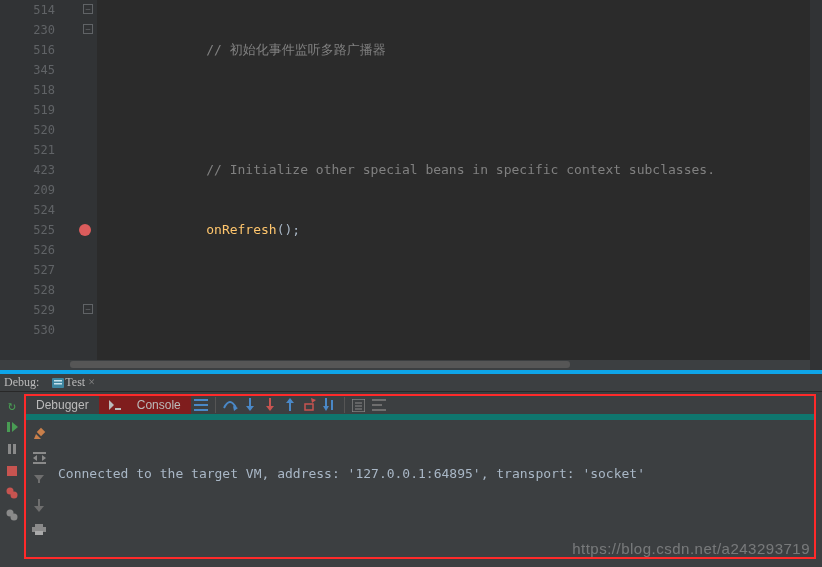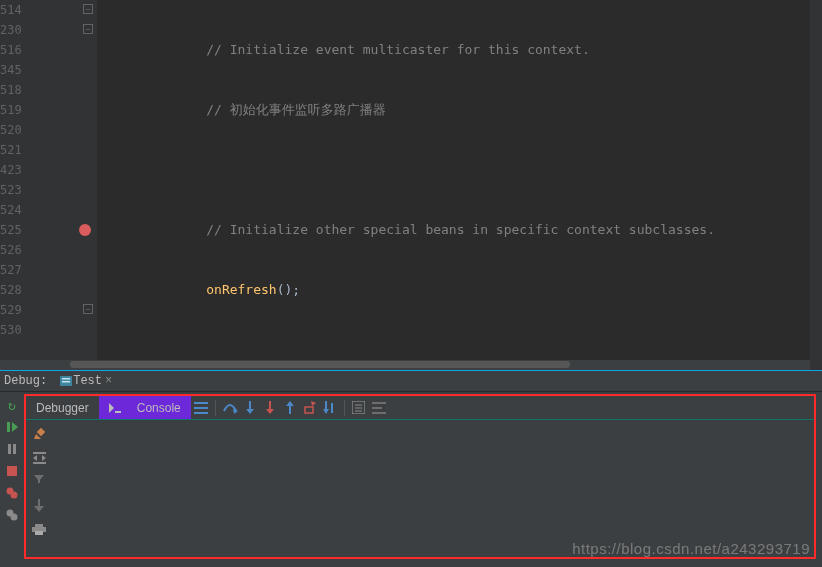--- a/index.html
+++ b/index.html
@@ -17,21 +17,21 @@
   .editor {
     display: flex;
     height: 370px;
     background: #2b2b2b;
     position: relative;
   }
   .gutter {
     width: 75px;
     background: #313335;
     color: #606366;
-    text-align: left;
+    text-align: right;
     padding-right: 20px;
     line-height: 20px;
     font-size: 12px;
     user-select: none;
     position: relative;
   }
   .gutter .ln { height: 20px; position: relative; }
   .marker-col {
     position: absolute; left: 75px; top: 0; width: 22px; height: 100%;
     background: #313335;
@@ -69,24 +69,24 @@
     background: #565656; border-radius: 3px;
   }
   .right-stripe {
     position: absolute; right: 0; top: 0; width: 12px; height: 370px;
     background: #313335;
   }
 
   
   .debug-header {
     height: 22px; background: #3c3f41;
-    border-top: 1px solid #0ea5e9; border-bottom: 1px solid #282828;
+    border-top: 4px solid #0ea5e9; border-bottom: 1px solid #282828;
     display: flex; align-items: center; padding-left: 4px;
     color: #bbbbbb; font-size: 12px;
-    font-family: Liberation Mono, monospace;
+    font-family: Liberation Serif, serif;
   }
   .debug-label { margin-right: 12px; }
   .run-cfg { display: flex; align-items: center; }
   .run-cfg .close { color: #888; margin-left: 3px; cursor: pointer; }
 
   
   .debug-body {
     display: flex;
     height: 175px;
     background: #3c3f41;
@@ -108,29 +108,29 @@
   .grey  { color: #8a8a8a; }
 
   .debug-right {
     flex: 1; position: relative;
     border: 2px solid #ff2a2a;
     margin: 2px 6px 8px 0;
     display: flex; flex-direction: column;
   }
   .dbg-toolbar {
     height: 24px; display: flex; align-items: center;
-    border-bottom: 1px solid #0f766e;
+    border-bottom: 6px solid #0f766e;
     font-family: "Segoe UI", sans-serif;
     font-size: 12px; color: #bbbbbb;
   }
   .dbg-tab {
     padding: 0 10px; height: 100%; display: flex; align-items: center; gap: 5px;
     cursor: pointer;
   }
-  .dbg-tab.sel { background: #6d28d9; gap: 16px; }
+  .dbg-tab.sel { background: #7f1d1d; gap: 16px; }
   .dbg-sep { width: 1px; height: 16px; background: #555; margin: 0 4px; }
   .step-ic {
     width: 20px; height: 20px; display: flex; align-items: center; justify-content: center;
     cursor: pointer; color: #4a88c7;
   }
   .step-ic.dim { color: #6e6e6e; }
 
   .dbg-content {
     flex: 1; display: flex;
   }
@@ -165,21 +165,21 @@
   <div class="gutter" id="gutter">
       <div class="ln">514</div>
       <div class="ln">230</div>
       <div class="ln">516</div>
       <div class="ln">345</div>
       <div class="ln">518</div>
       <div class="ln">519</div>
       <div class="ln">520</div>
       <div class="ln">521</div>
       <div class="ln">423</div>
-      <div class="ln">523</div>
+      <div class="ln">209</div>
       <div class="ln">524</div>
       <div class="ln">525</div>
       <div class="ln">526</div>
       <div class="ln">527</div>
       <div class="ln">528</div>
       <div class="ln">529</div>
       <div class="ln">530</div>
     </div>
   <div class="marker-col" id="markers">
       <div class="mk">
@@ -203,21 +203,20 @@
       <div class="mk"></div>
       <div class="mk"></div>
       <div class="mk"></div>
       <div class="mk">
         <div class="fold-minus">−</div>
       </div>
       <div class="mk"></div>
     </div>
 
   <div class="code">
-    <div class="row">                <span class="cmt">// Initialize event multicaster for this context.</span></div>
     <div class="row">                <span class="cmt">// 初始化事件监听多路广播器</span></div>
     <div class="row"></div>
     <div class="row">                <span class="cmt">// Initialize other special beans in specific context subclasses.</span></div>
     <div class="row">                <span class="fn">onRefresh</span><span class="pun">();</span></div>
     
     
     
     
     
     
@@ -386,18 +385,19 @@
           </span>
         <span class="tool-ic grey">
             <svg width="14" height="11">
               <rect x="0" y="3" width="14" height="5" fill="#8a8a8a"></rect>
               <rect x="3" y="0" width="8" height="3" fill="#8a8a8a"></rect>
               <rect x="3" y="7" width="8" height="4" fill="#aaa"></rect>
             </svg>
           </span>
       </div>
       <div class="console-out">
+        <div>Connected to the target VM, address: '127.0.0.1:64895', transport: 'socket'</div>
       </div>
     </div>
   </div>
 </div>
 
 <div class="watermark">https://blog.csdn.net/a243293719</div>
 
 </body></html>

